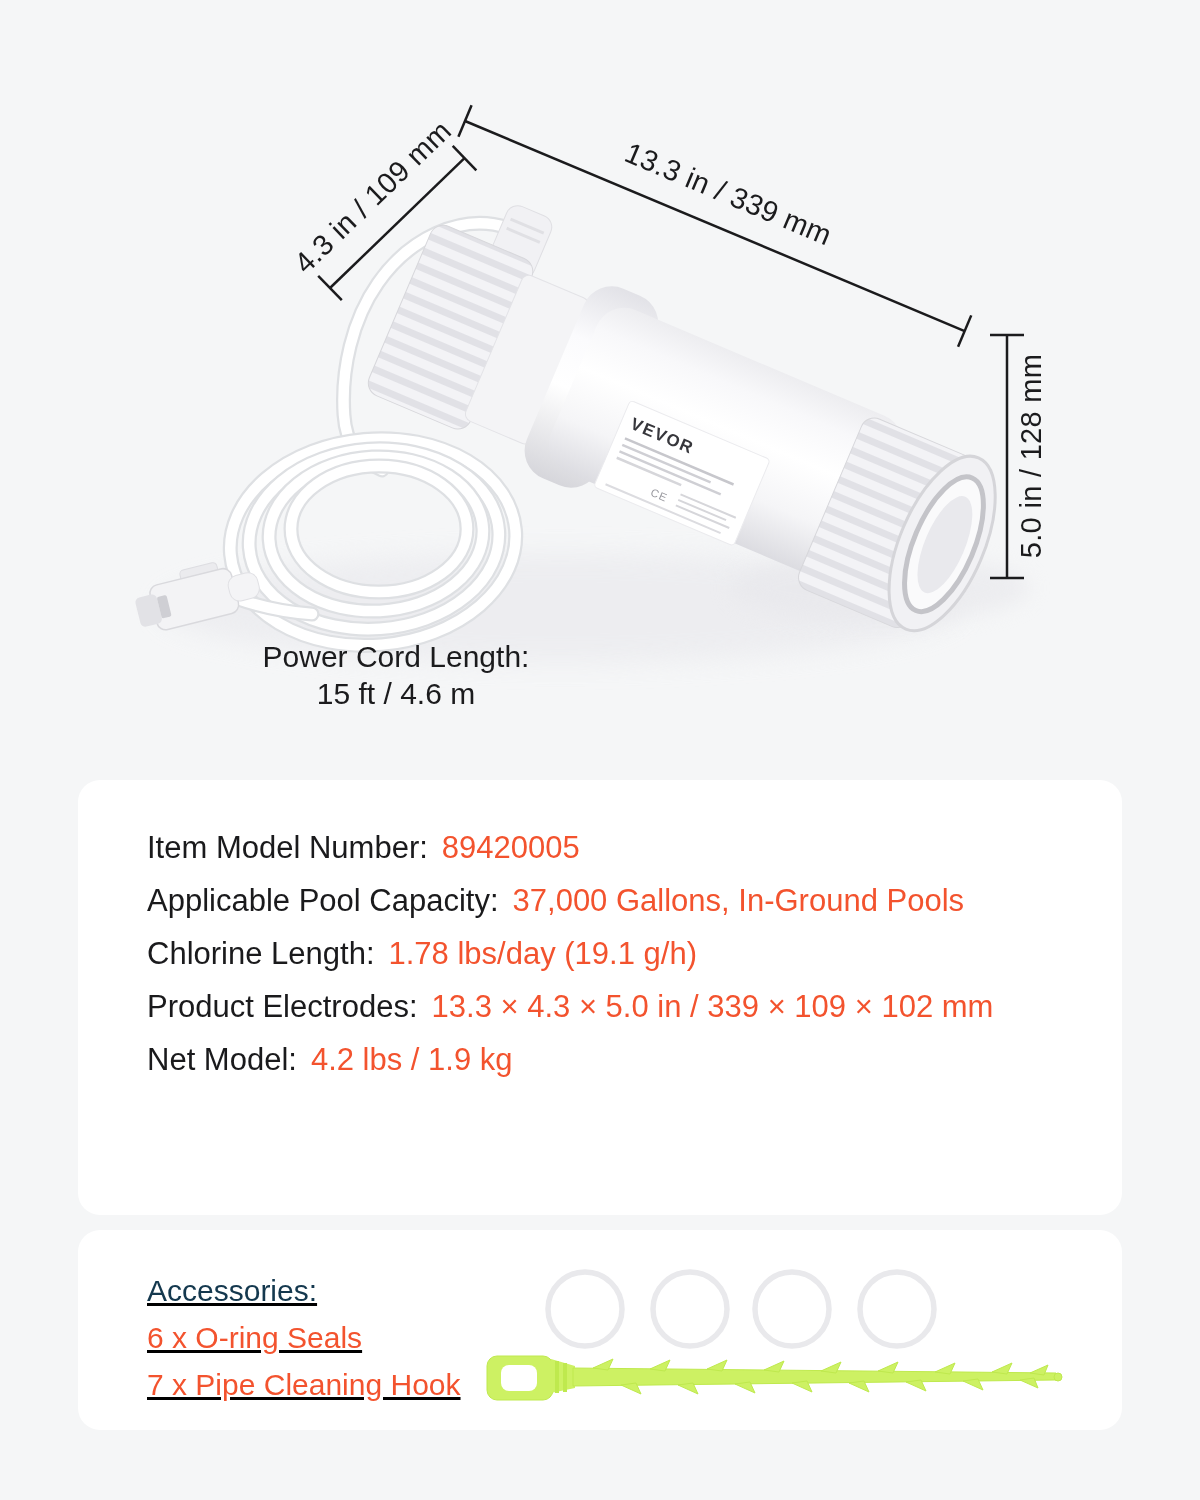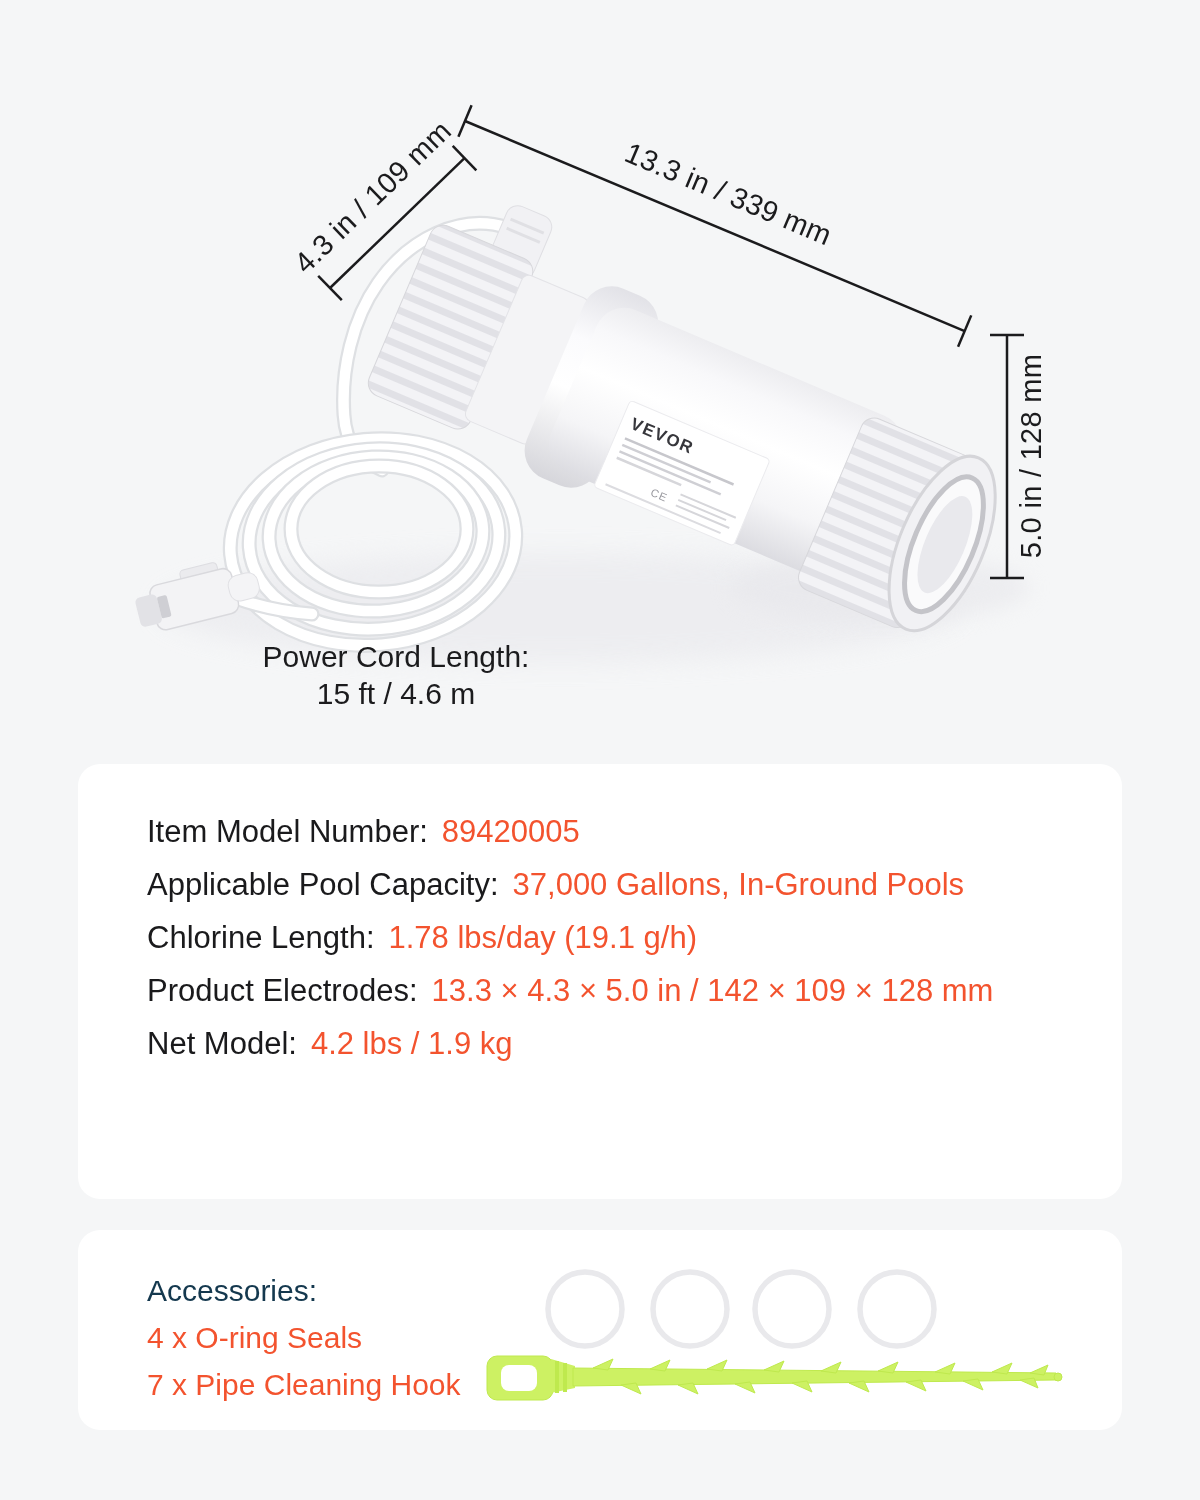--- a/index.html
+++ b/index.html
@@ -8,27 +8,27 @@
     background:#f5f6f7;
     font-family:"Liberation Sans","DejaVu Sans",sans-serif;
     -webkit-font-smoothing:antialiased;
   }
   .figure-svg{position:absolute;left:0;top:0;}
   .dim-text{font-size:29px;fill:#1b1b1d;letter-spacing:.3px;}
   .caption-text{font-size:30px;fill:#1b1b1d;}
   .card{
     position:absolute;left:78px;width:1044px;background:#ffffff;border-radius:22px;
   }
-  .card-specs{top:764px;height:435px;padding:0;box-sizing:border-box;}
+  .card-specs{top:780px;height:435px;padding:0;box-sizing:border-box;}
   .specs-inner{padding:41px 40px 0 69px;}
   .spec-row{height:53px;line-height:53px;font-size:31px;white-space:nowrap;}
   .spec-label{color:#1a1a1c;}
   .spec-value{color:#f3532e;margin-left:14px;}
   .card-accessories{top:1230px;height:200px;box-sizing:border-box;}
-  .acc-inner{padding:38px 0 0 69px;position:relative;z-index:2;}
+  .acc-inner{padding:38px 0 0 69px;position:relative;z-index:2;text-decoration:underline;}
   .acc-title{font-size:30px;color:#14384e;height:46px;line-height:46px;}
   .acc-item{font-size:30px;color:#f3532e;height:47px;line-height:47px;}
   .acc-art{position:absolute;left:0;top:0;z-index:1;}
   .vevor-label-text{font-size:17px;font-weight:bold;fill:#37373c;letter-spacing:1.5px;}
   .ce-text{font-size:11px;fill:#96969c;letter-spacing:1px;}
 </style>
 </head>
 <body>
 
 <svg class="figure-svg" width="1200" height="760" viewBox="0 0 1200 760">
@@ -149,32 +149,32 @@
     <div class="spec-row">
       <span class="spec-label">Item Model Number:</span><span class="spec-value">89420005</span>
     </div>
     <div class="spec-row">
       <span class="spec-label">Applicable Pool Capacity:</span><span class="spec-value">37,000 Gallons, In-Ground Pools</span>
     </div>
     <div class="spec-row">
       <span class="spec-label">Chlorine Length:</span><span class="spec-value">1.78 lbs/day (19.1 g/h)</span>
     </div>
     <div class="spec-row">
-      <span class="spec-label">Product Electrodes:</span><span class="spec-value">13.3 × 4.3 × 5.0 in / 142 × 109 × 128 mm</span>
+      <span class="spec-label">Product Electrodes:</span><span class="spec-value">13.3 × 4.3 × 5.0 in / 339 × 109 × 102 mm</span>
     </div>
     <div class="spec-row">
       <span class="spec-label">Net Model:</span><span class="spec-value">4.2 lbs / 1.9 kg</span>
     </div>
   </div>
 </div>
 
 <div class="card card-accessories">
   <div class="acc-inner">
     <div class="acc-title">Accessories:</div>
-    <div class="acc-item">4 x O-ring Seals</div>
+    <div class="acc-item">6 x O-ring Seals</div>
     <div class="acc-item">7 x Pipe Cleaning Hook</div>
   </div>
 
   <svg class="acc-art" width="1044" height="200" viewBox="0 0 1044 200">
 
     <g fill="none" stroke="#e9e9ec" stroke-width="5.5">
       <circle cx="507" cy="79" r="37"></circle>
       <circle cx="612" cy="79" r="37"></circle>
       <circle cx="714" cy="79" r="37"></circle>
       <circle cx="819" cy="79" r="37"></circle>

